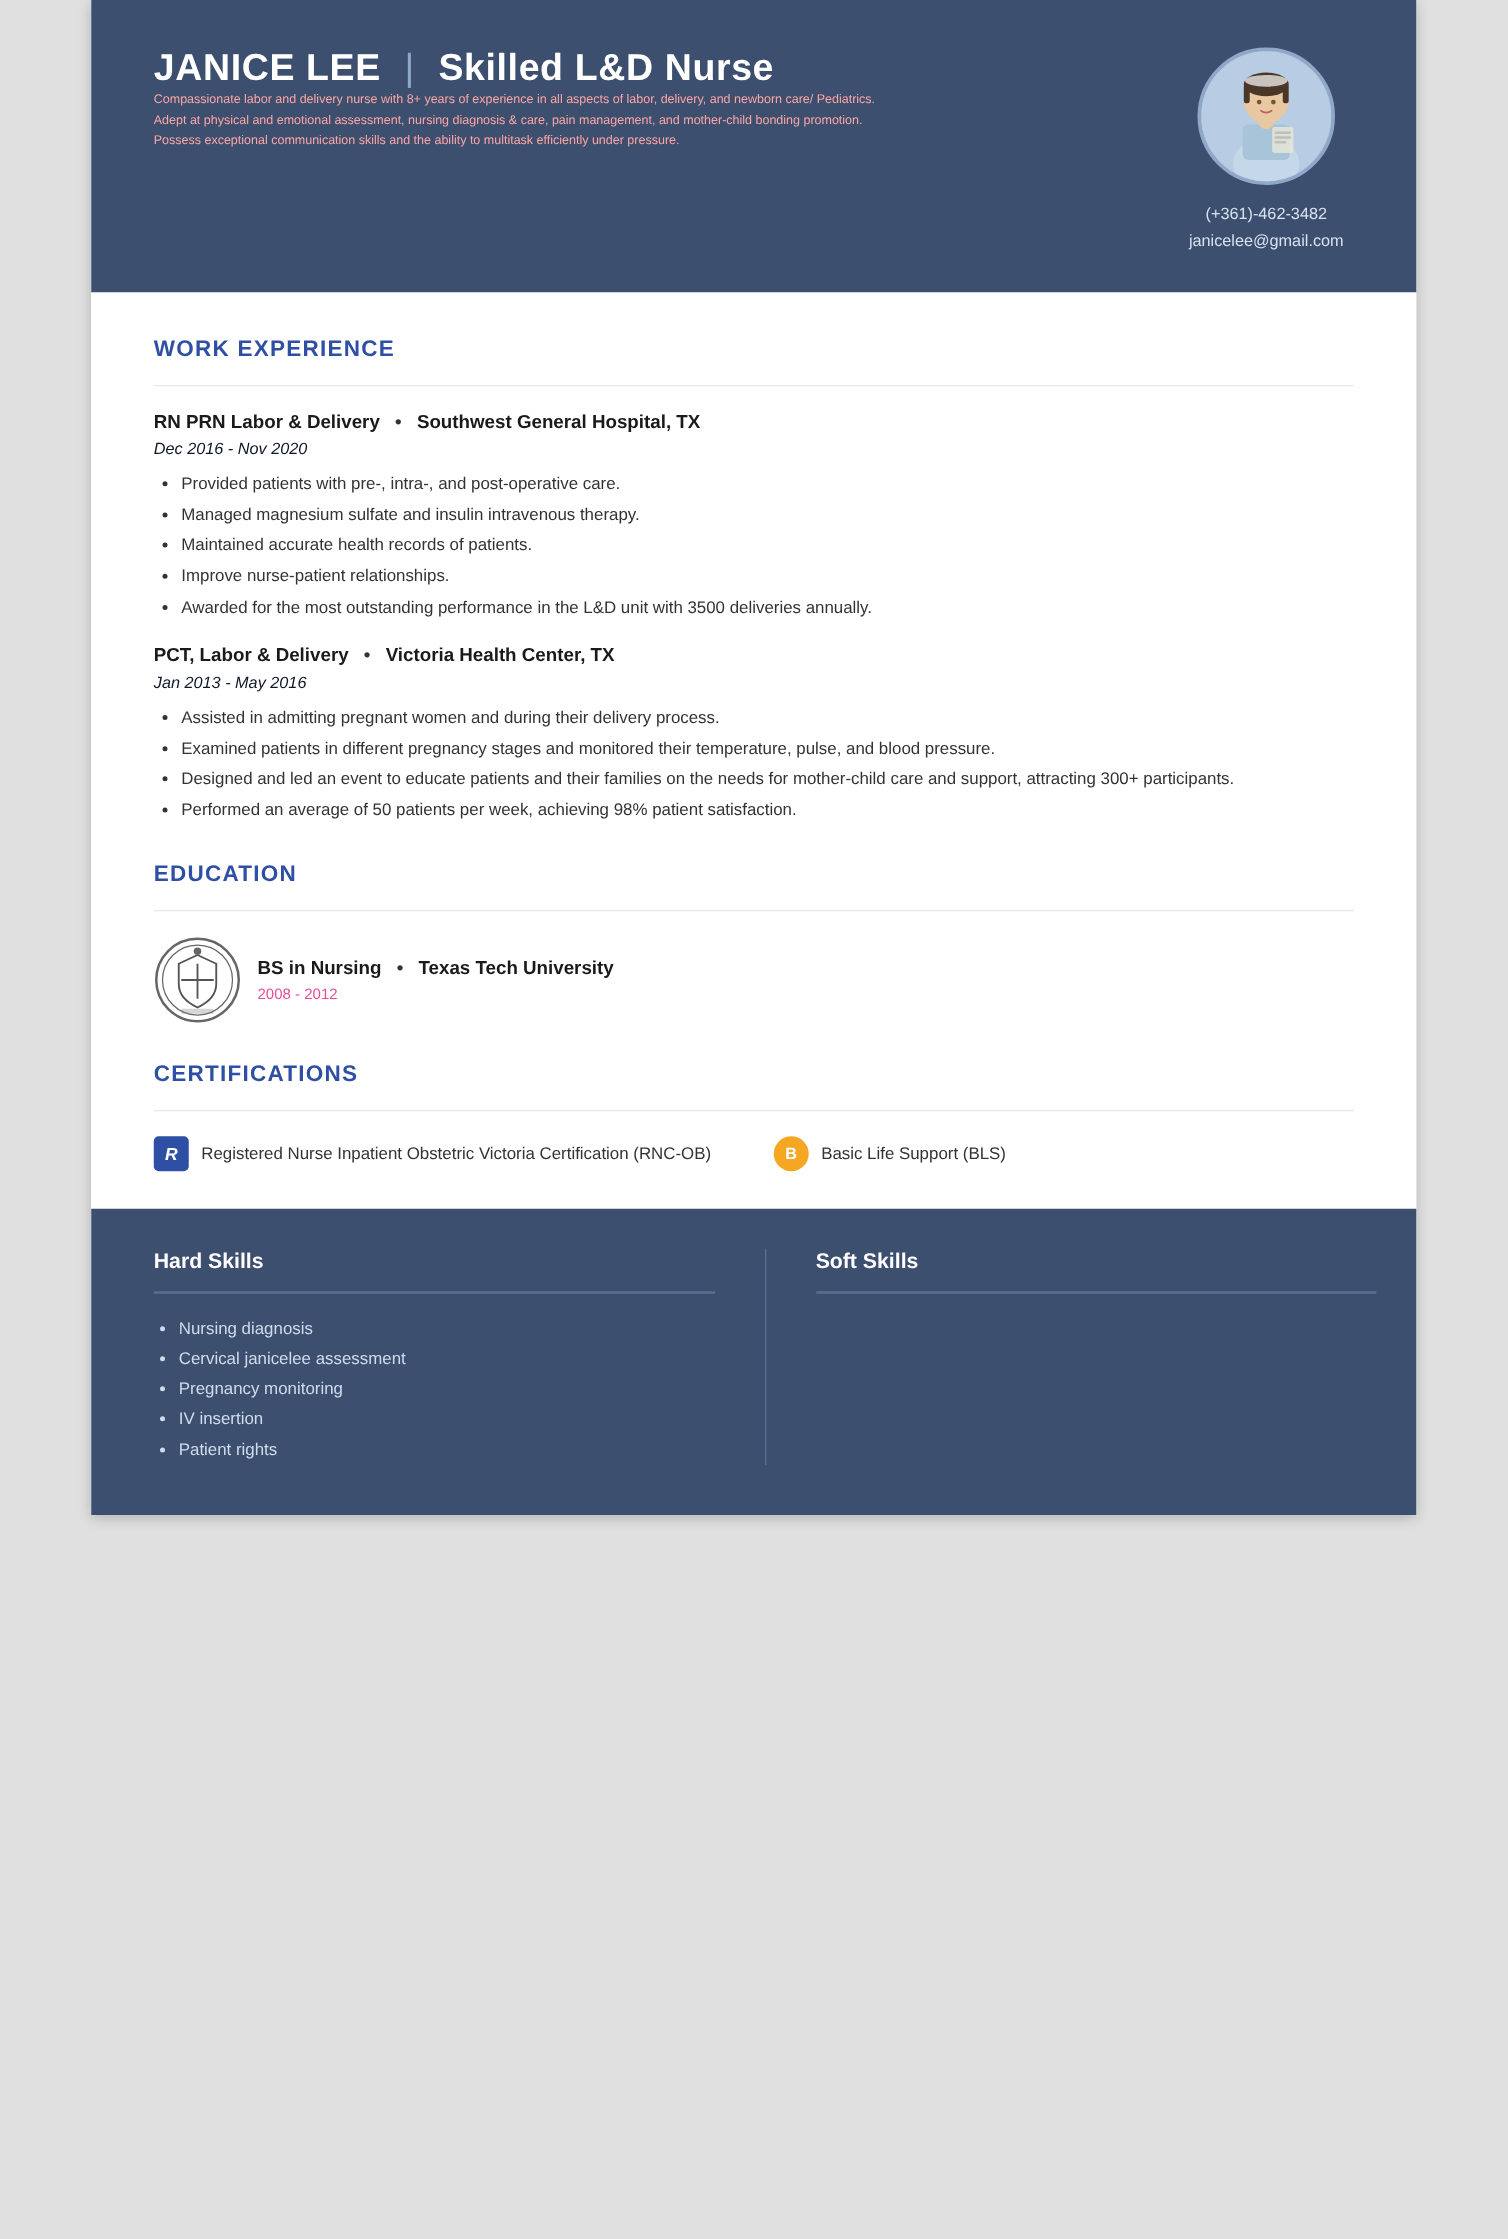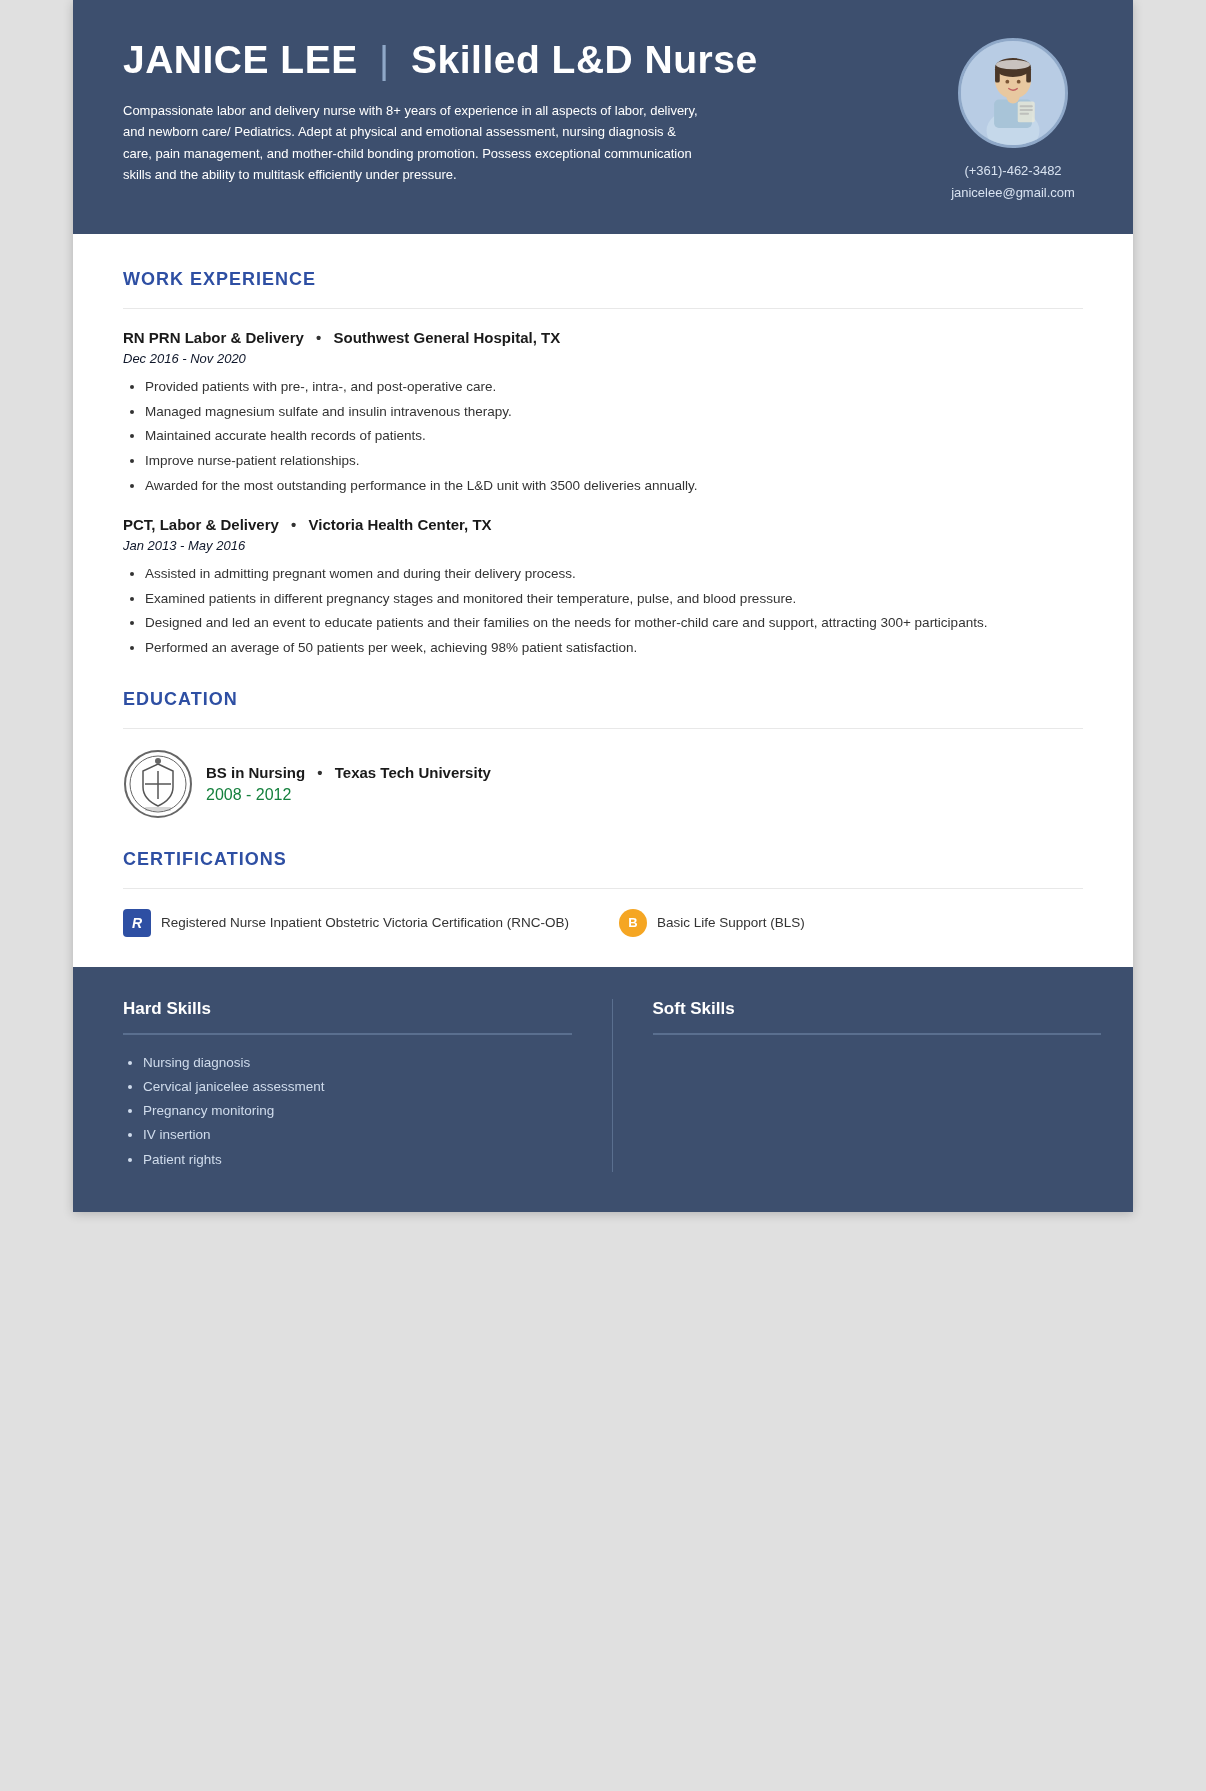--- a/index.html
+++ b/index.html
@@ -22,35 +22,34 @@
       padding: 38px 50px 30px 50px;
       display: flex;
       align-items: flex-start;
       justify-content: space-between;
       color: white;
     }
     .header-left {
       flex: 1;
     }
     .header-name-title {
-      font-size: 39px;
-      font-weight: 700;
-      margin-bottom: 18px;
+      font-size: 30px;
+      font-weight: 700;
       color: white;
       letter-spacing: 0.5px;
     }
     .header-name-title span.separator {
       color: #8fa8c8;
       font-weight: 300;
       margin: 0 10px;
     }
     .header-summary {
-      font-size: 13px;
+      font-size: 10px;
       line-height: 1.65;
-      color: #ffffff;
+      color: #fca5a5;
       max-width: 580px;
     }
     .header-right {
       display: flex;
       flex-direction: column;
       align-items: center;
       margin-left: 30px;
       min-width: 140px;
     }
     .avatar-circle {
@@ -152,22 +151,22 @@
       align-items: center;
       justify-content: center;
     }
     .edu-details .edu-degree {
       font-size: 15px;
       font-weight: 700;
       color: #1a1a1a;
       margin-bottom: 5px;
     }
     .edu-details .edu-years {
-      font-size: 16px;
-      color: #15803d;
+      font-size: 12px;
+      color: #ec4899;
     }
     .edu-sep {
       margin: 0 8px;
       color: #333;
     }
 
     
     .cert-row {
       display: flex;
       align-items: center;

